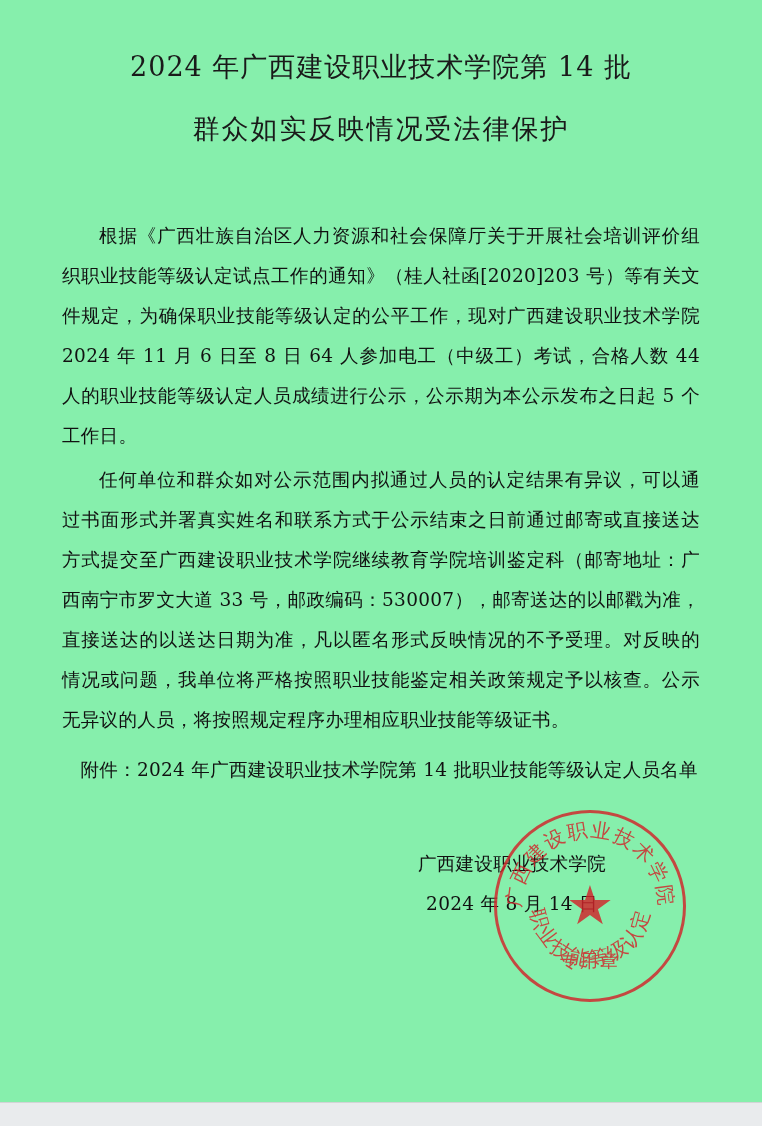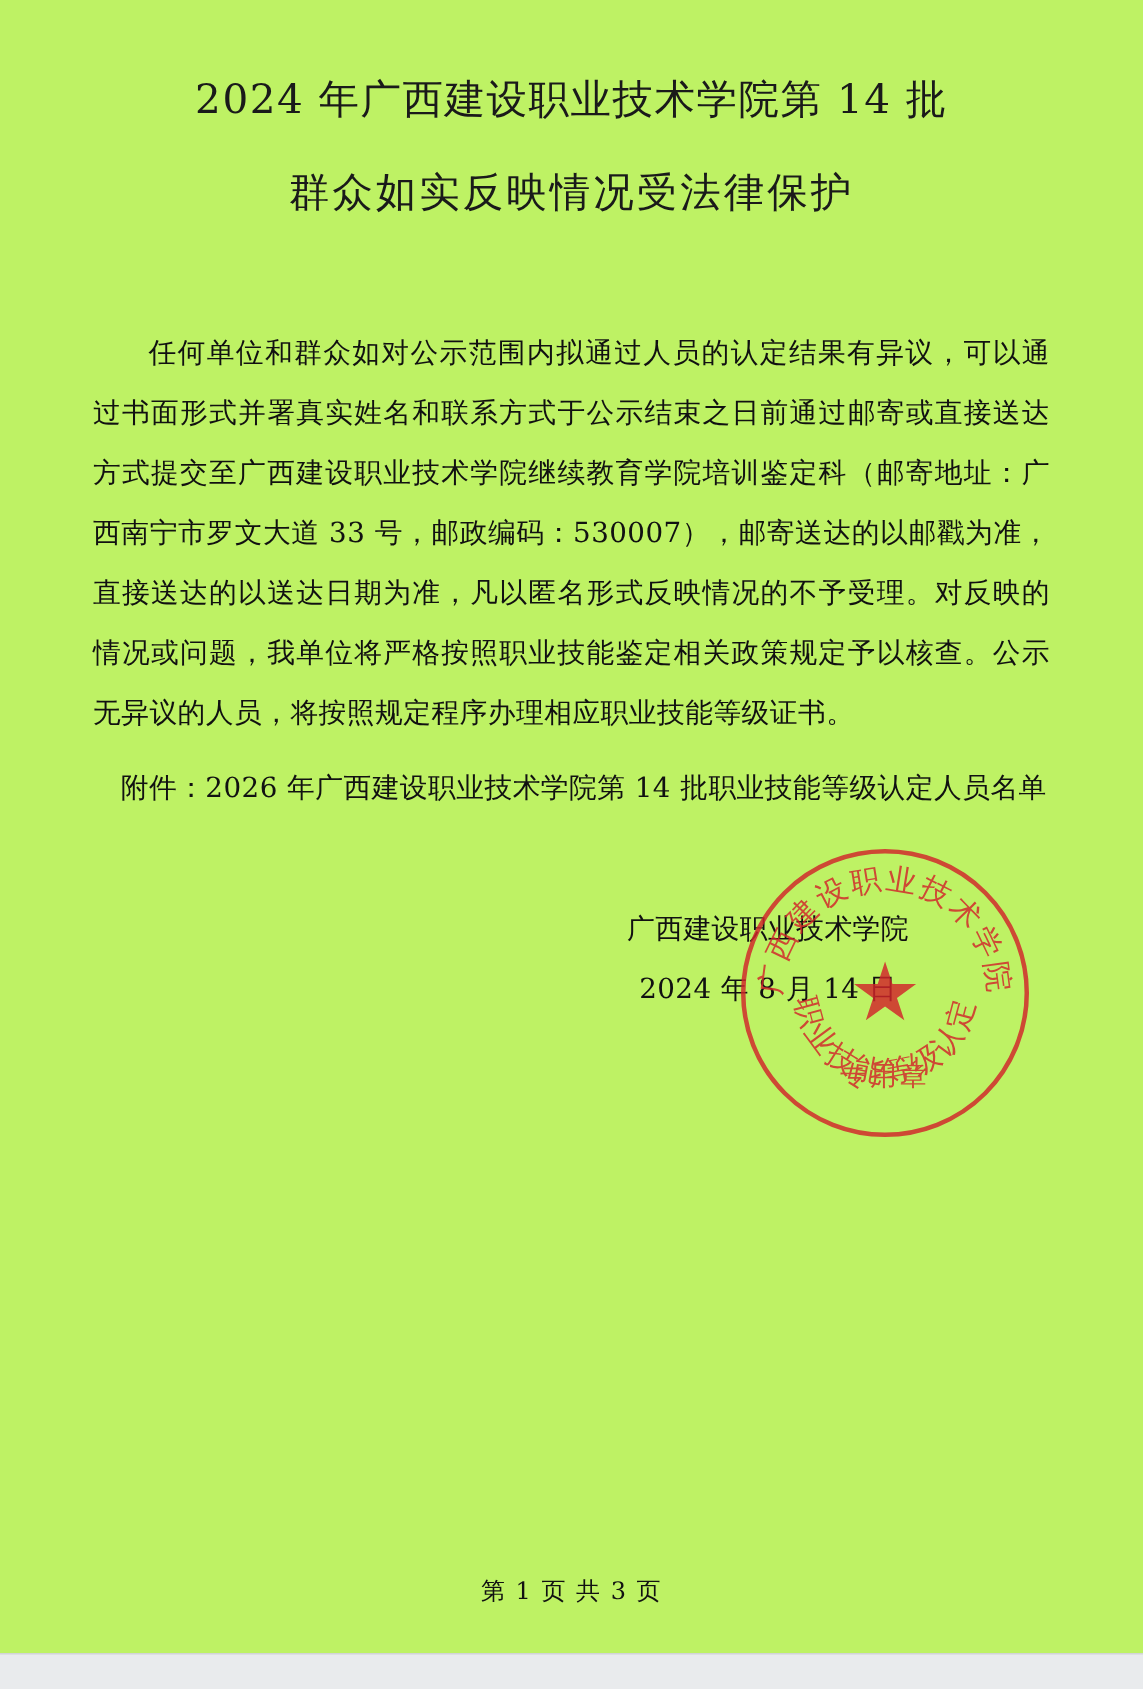--- a/index.html
+++ b/index.html
@@ -9,21 +9,21 @@
   }
   body {
     width: 762px;
     height: 1126px;
     font-family: "DejaVu Serif", "Liberation Serif", serif;
   }
   .page {
     position: relative;
     width: 762px;
     height: 1102px;
-    background: #bef264;
+    background: #86efac;
     box-sizing: border-box;
     overflow: hidden;
   }
   .page-bottom-strip {
     width: 762px;
     height: 24px;
     background: #e9ebed;
     border-top: 1px solid #d2d4d6;
     box-sizing: border-box;
   }
@@ -156,22 +156,23 @@
 
 <div class="page">
   <div class="doc-body">
 
     <h1 class="title">
       <span class="title-line">2024 年广西建设职业技术学院第 14 批</span>
       <span class="title-line second">群众如实反映情况受法律保护</span>
     </h1>
 
     <div class="body-block">
+      <p class="para">根据《广西壮族自治区人力资源和社会保障厅关于开展社会培训评价组织职业技能等级认定试点工作的通知》（桂人社函[2020]203 号）等有关文件规定，为确保职业技能等级认定的公平工作，现对广西建设职业技术学院 2024 年 11 月 6 日至 8 日 64 人参加电工（中级工）考试，合格人数 44 人的职业技能等级认定人员成绩进行公示，公示期为本公示发布之日起 5 个工作日。</p>
       <p class="para">任何单位和群众如对公示范围内拟通过人员的认定结果有异议，可以通过书面形式并署真实姓名和联系方式于公示结束之日前通过邮寄或直接送达方式提交至广西建设职业技术学院继续教育学院培训鉴定科（邮寄地址：广西南宁市罗文大道 33 号，邮政编码：530007），邮寄送达的以邮戳为准，直接送达的以送达日期为准，凡以匿名形式反映情况的不予受理。对反映的情况或问题，我单位将严格按照职业技能鉴定相关政策规定予以核查。公示无异议的人员，将按照规定程序办理相应职业技能等级证书。</p>
-      <p class="attachment">附件：2026 年广西建设职业技术学院第 14 批职业技能等级认定人员名单</p>
+      <p class="attachment">附件：2024 年广西建设职业技术学院第 14 批职业技能等级认定人员名单</p>
     </div>
 
     <div class="signature">
       <div class="sig-text">
         <span class="sig-line">广西建设职业技术学院</span>
         <span class="sig-line">2024 年 8 月 14 日</span>
       </div>
 
       <div class="seal">
         <svg class="arc-top" viewBox="0 0 186 186">
@@ -186,15 +187,14 @@
             <textPath href="#arcBottom" startOffset="50%" text-anchor="middle">职业技能等级认定</textPath>
           </text>
         </svg>
         <span class="star">★</span>
         <span class="center-text">专用章</span>
       </div>
     </div>
 
   </div>
 
-  <div class="footer">第 1 页 共 3 页</div>
 </div>
 <div class="page-bottom-strip"></div>
 
 </body></html>

